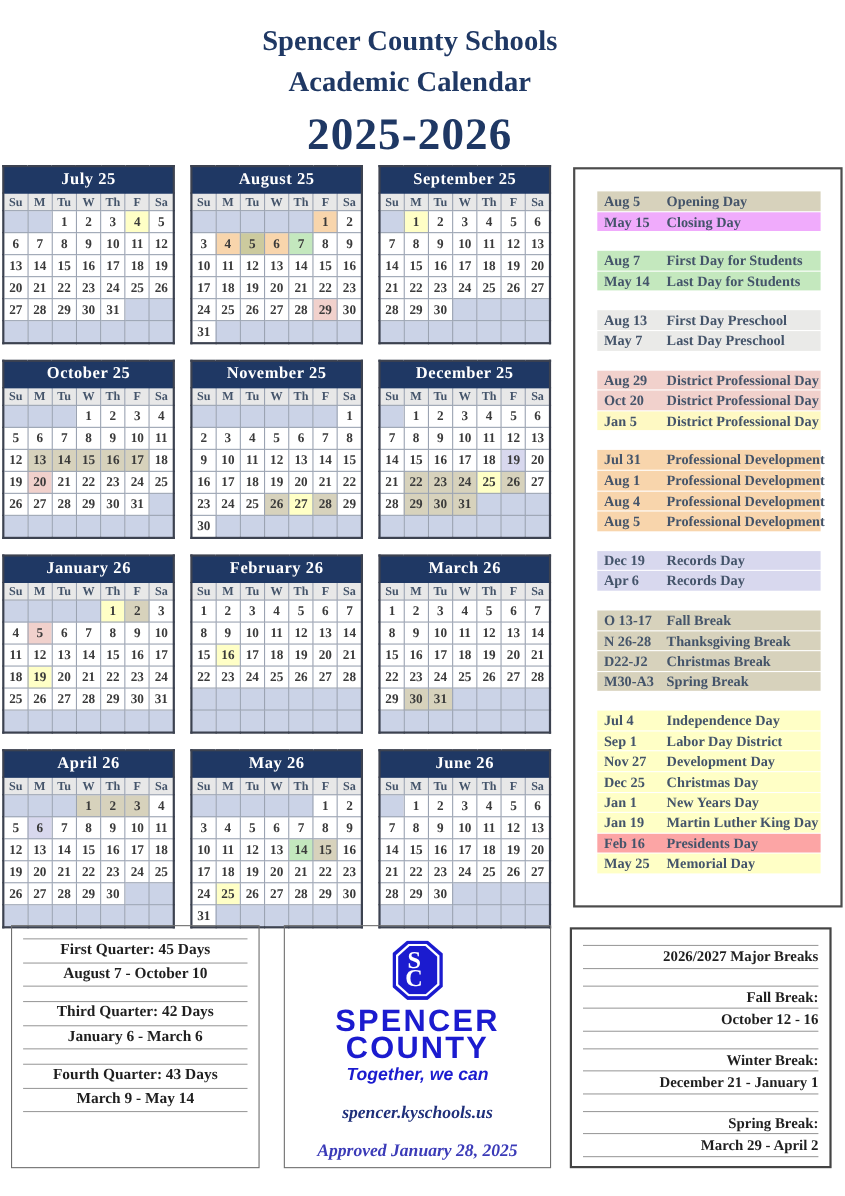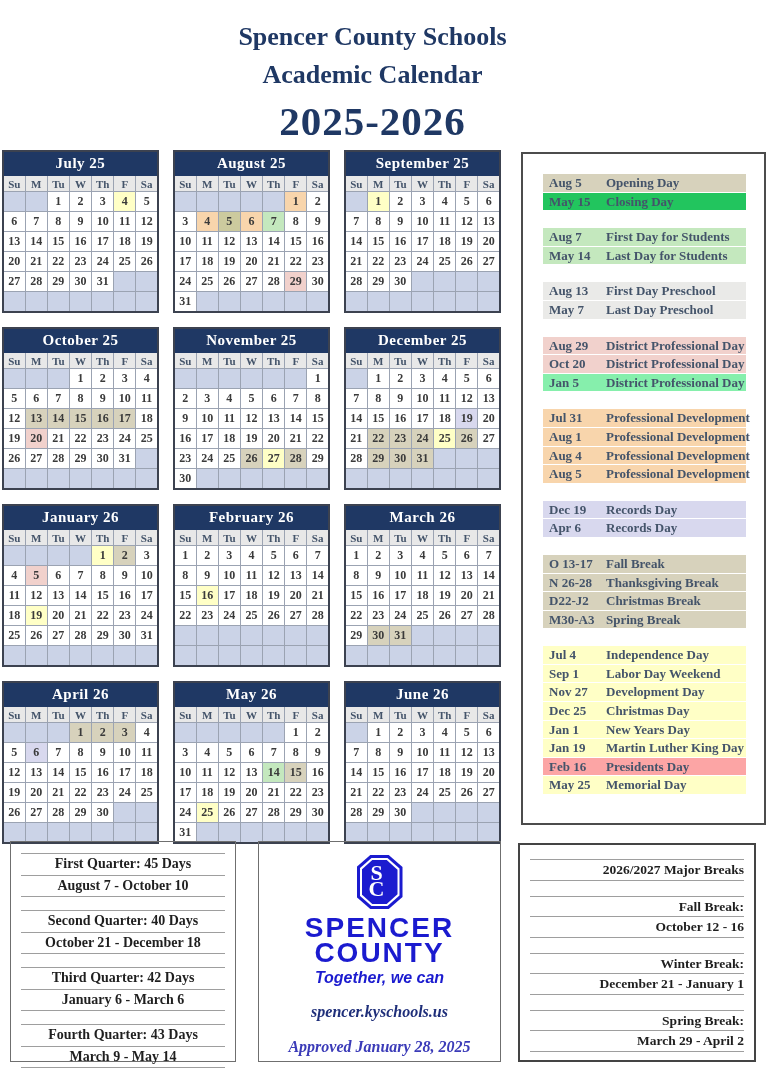--- a/index.html
+++ b/index.html
@@ -926,21 +926,21 @@
     </table>
   </div>
 
 <div id="legend-box">
   <div>
       <div class="lgroup">
         <div class="lrow" style="background:#D7D2BC">
           <span class="ldate">Aug 5</span>
           <span>Opening Day</span>
         </div>
-        <div class="lrow" style="background:#22c55e">
+        <div class="lrow" style="background:#f0abfc">
           <span class="ldate">May 15</span>
           <span>Closing Day</span>
         </div>
       </div>
       <div class="lgroup">
         <div class="lrow" style="background:#C4E8BE">
           <span class="ldate">Aug 7</span>
           <span>First Day for Students</span>
         </div>
         <div class="lrow" style="background:#C4E8BE">
@@ -960,21 +960,21 @@
       </div>
       <div class="lgroup">
         <div class="lrow" style="background:#F1D1CC">
           <span class="ldate">Aug 29</span>
           <span>District Professional Day</span>
         </div>
         <div class="lrow" style="background:#F1D1CC">
           <span class="ldate">Oct 20</span>
           <span>District Professional Day</span>
         </div>
-        <div class="lrow" style="background:#86efac">
+        <div class="lrow" style="background:#fef9c3">
           <span class="ldate">Jan 5</span>
           <span>District Professional Day</span>
         </div>
       </div>
       <div class="lgroup">
         <div class="lrow" style="background:#F8D5AC">
           <span class="ldate">Jul 31</span>
           <span>Professional Development</span>
         </div>
         <div class="lrow" style="background:#F8D5AC">
@@ -1018,21 +1018,21 @@
           <span>Spring Break</span>
         </div>
       </div>
       <div class="lgroup">
         <div class="lrow" style="background:#FFFFC6">
           <span class="ldate">Jul 4</span>
           <span>Independence Day</span>
         </div>
         <div class="lrow" style="background:#FFFFC6">
           <span class="ldate">Sep 1</span>
-          <span>Labor Day Weekend</span>
+          <span>Labor Day District</span>
         </div>
         <div class="lrow" style="background:#FFFFC6">
           <span class="ldate">Nov 27</span>
           <span>Development Day</span>
         </div>
         <div class="lrow" style="background:#FFFFC6">
           <span class="ldate">Dec 25</span>
           <span>Christmas Day</span>
         </div>
         <div class="lrow" style="background:#FFFFC6">
@@ -1053,24 +1053,20 @@
         </div>
       </div>
     </div>
 </div>
 
 <div id="quarters-box">
   <div>
       <div class="qgroup">
         <div class="qrow">First Quarter: 45 Days</div>
         <div class="qrow">August 7 - October 10</div>
-      </div>
-      <div class="qgroup">
-        <div class="qrow">Second Quarter: 40 Days</div>
-        <div class="qrow">October 21 - December 18</div>
       </div>
       <div class="qgroup">
         <div class="qrow">Third Quarter: 42 Days</div>
         <div class="qrow">January 6 - March 6</div>
       </div>
       <div class="qgroup">
         <div class="qrow">Fourth Quarter: 43 Days</div>
         <div class="qrow">March 9 - May 14</div>
       </div>
     </div>

